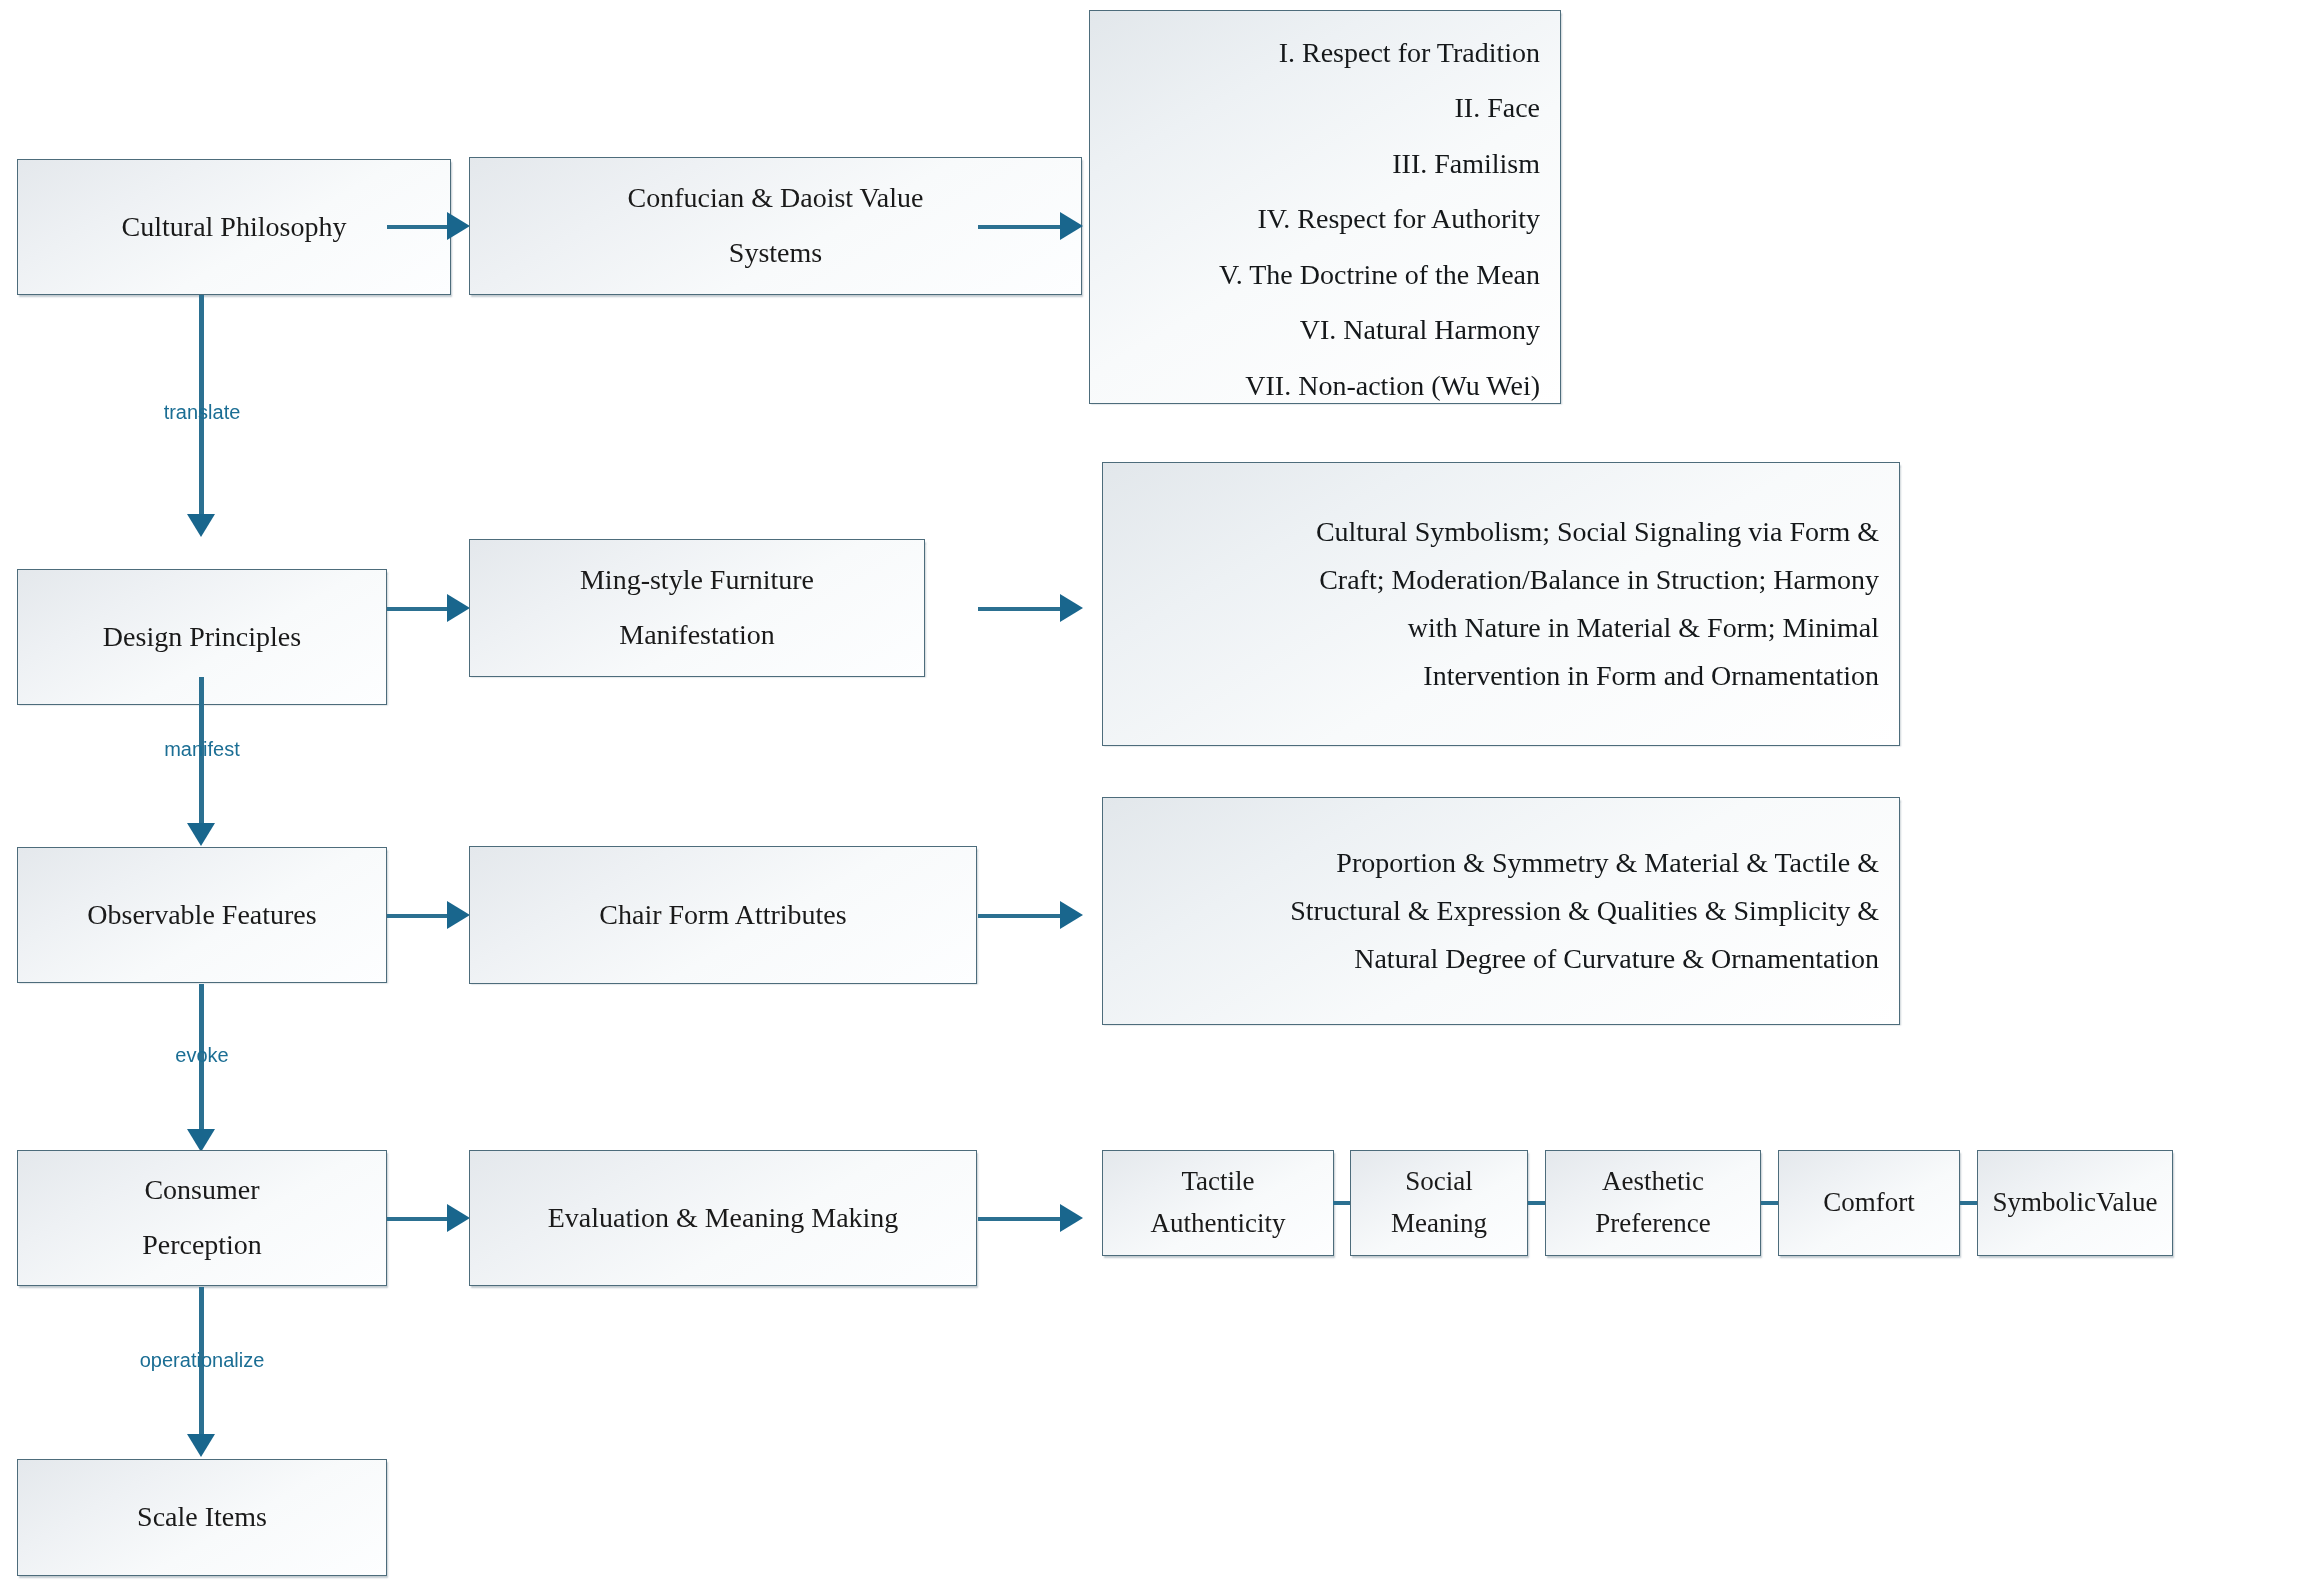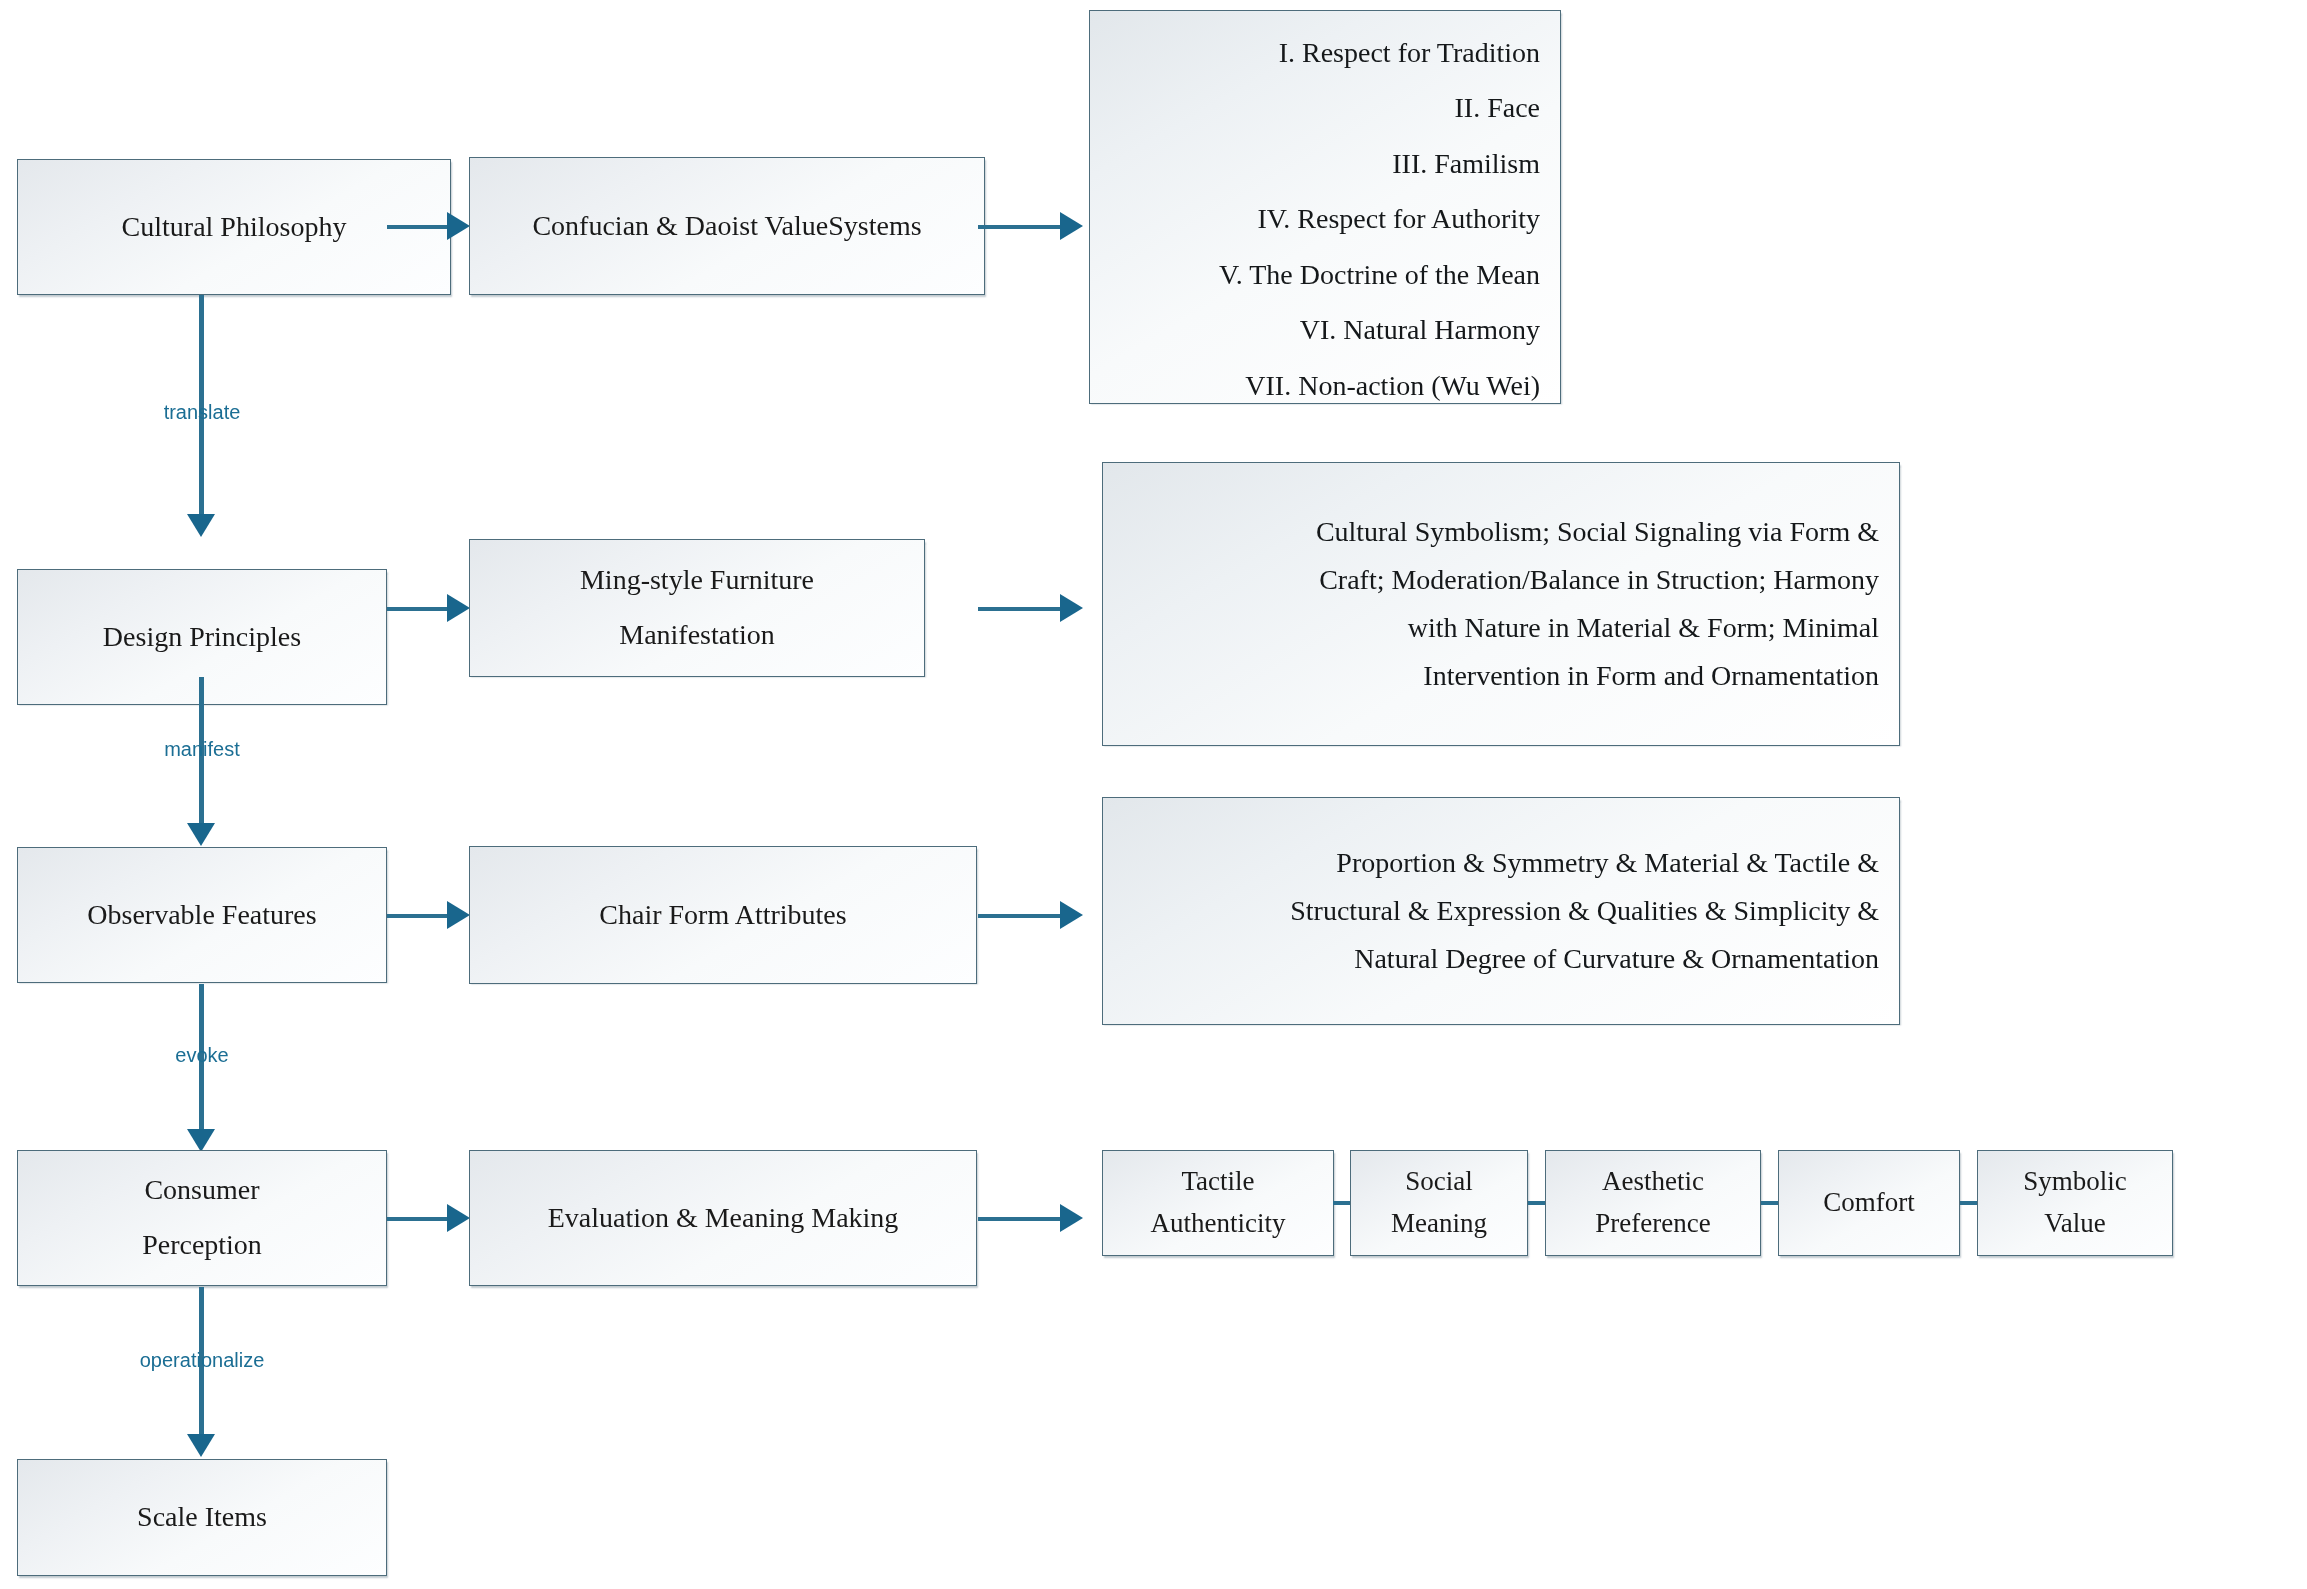--- a/index.html
+++ b/index.html
@@ -96,21 +96,21 @@
 
 <div id="canvas">
 
   <div class="node stage" style="left:17px; top:159px; width:434px; height:136px;">
     <span>Cultural Philosophy</span>
   </div>
 
   <div class="hline" style="left:387px; top:225px; width:63px;"></div>
   <div class="arrow-right" style="left:447px; top:212px;"></div>
 
-  <div class="node middle" style="left:469px; top:157px; width:516px; height:138px; flex-direction:row;align-items:center;">
+  <div class="node middle" style="left:469px; top:157px; width:613px; height:138px; flex-direction:column;align-items:center;">
     <span>Confucian &amp; Daoist Value</span>
     <span>Systems</span>
   </div>
 
   <div class="hline" style="left:978px; top:225px; width:84px;"></div>
   <div class="arrow-right" style="left:1060px; top:212px;"></div>
 
   <div class="panel list" style="left:1089px; top:10px; width:472px; height:394px;">
     <div class="line">I. Respect for Tradition</div>
     <div class="line">II. Face</div>
@@ -206,21 +206,21 @@
     <span>Aesthetic</span>
     <span>Preference</span>
   </div>
   <div class="hline" style="left:1761px; top:1201px; width:17px;"></div>
 
   <div class="node facet" style="left:1778px; top:1150px; width:182px; height:106px;">
     <span>Comfort</span>
   </div>
   <div class="hline" style="left:1960px; top:1201px; width:17px;"></div>
 
-  <div class="node facet" style="left:1977px; top:1150px; width:196px; height:106px; flex-direction:column;">
+  <div class="node facet" style="left:1977px; top:1150px; width:196px; height:106px; flex-direction:row;">
     <span>Symbolic</span>
     <span>Value</span>
   </div>
 
   <div class="vline" style="left:199px; top:1287px; width:4.6px; height:155px;"></div>
   <div class="arrow-down" style="left:187px; top:1434px;"></div>
   <div class="edge-label" style="left:202px; top:1349px;">operationalize</div>
 
   <div class="node stage" style="left:17px; top:1459px; width:370px; height:117px;">
     <span>Scale Items</span>

